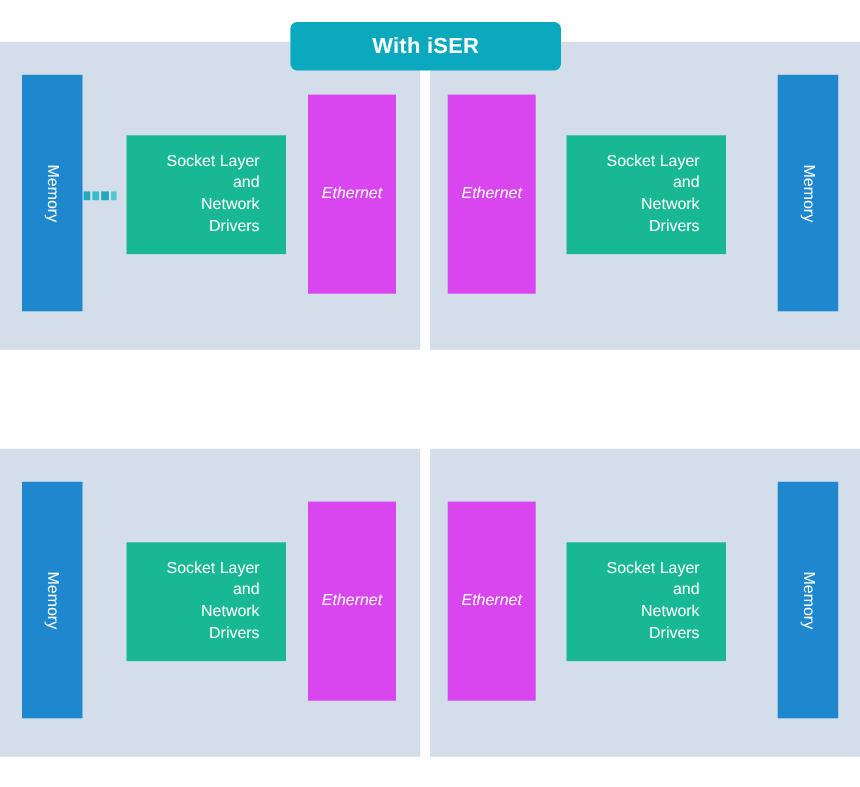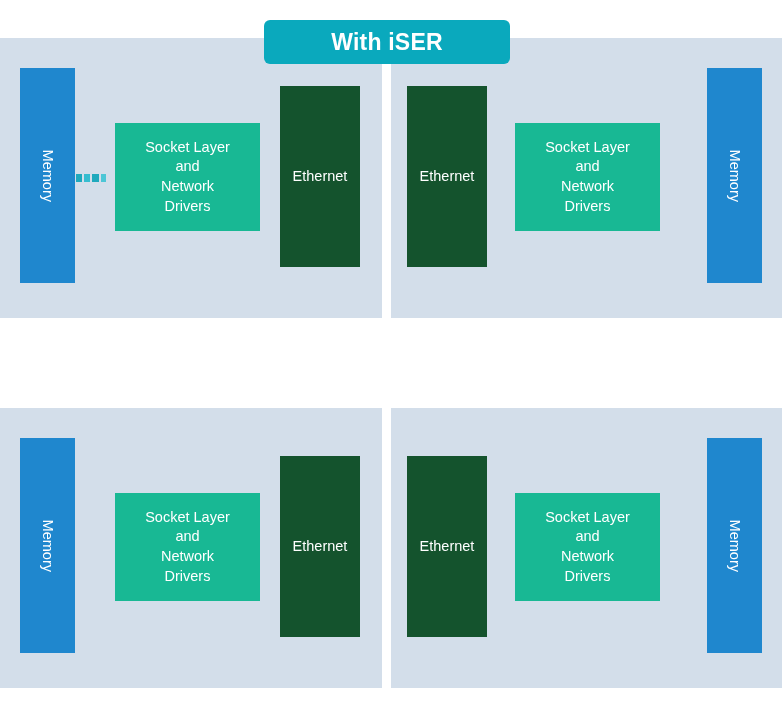--- a/index.html
+++ b/index.html
@@ -28,21 +28,21 @@
 
   
   .title-pill {
     position: absolute;
     display: flex;
     align-items: center;
     justify-content: center;
     border-radius: 6px;
     color: #ffffff;
     font-weight: bold;
-    font-size: 23px;
+    font-size: 20px;
     letter-spacing: 0.2px;
     z-index: 5;
   }
 
   
   .block {
     position: absolute;
     display: flex;
     align-items: center;
     justify-content: center;
@@ -51,23 +51,25 @@
     line-height: 1.35;
     text-align: center;
     box-sizing: border-box;
   }
   .block.memory {
     background: #1f87ce;
   }
   .block.sockets {
     background: #18b894;
     padding: 0 24px;
+    text-align: right;
   }
   .block.ethernet {
-    background: #14532d;
+    background: #d946ef;
+    font-style: italic;
   }
   .block .vlabel {
     white-space: nowrap;
     transform: rotate(90deg);
     transform-origin: center center;
   }
   .block .hlabel {
     white-space: pre-line;
   }
 

